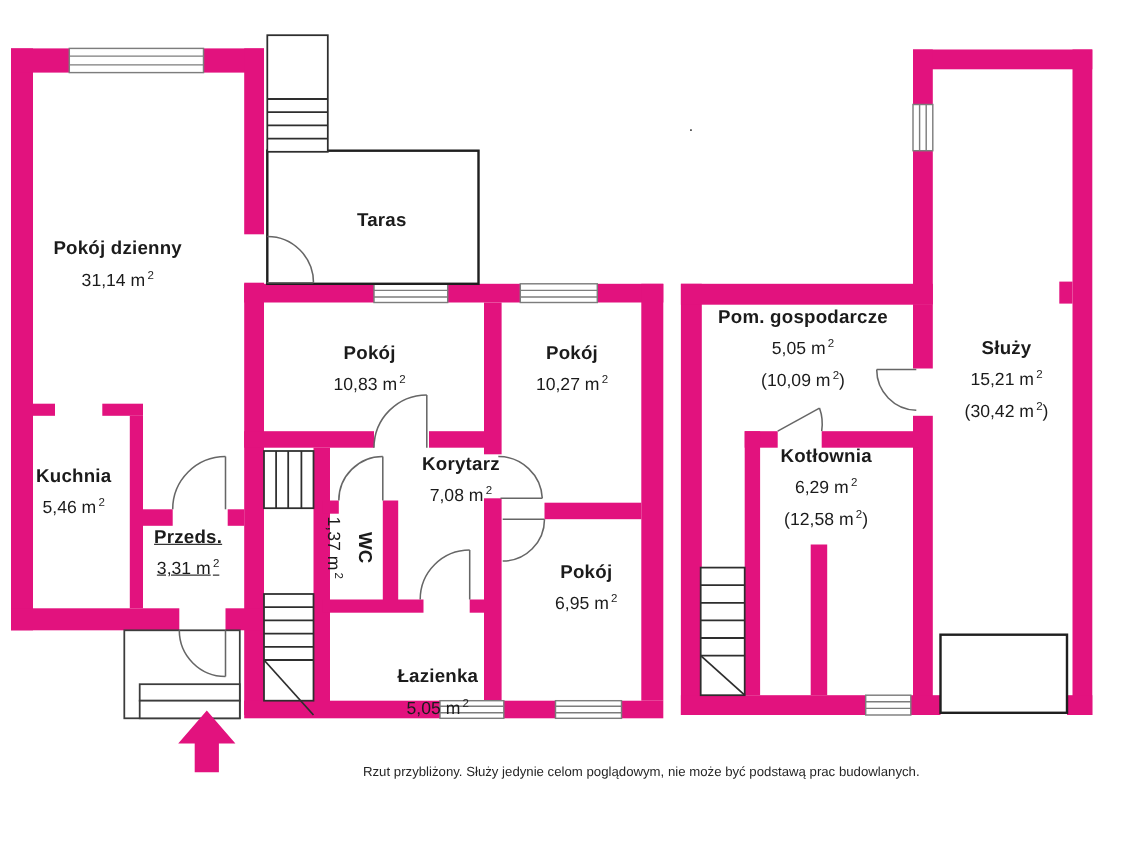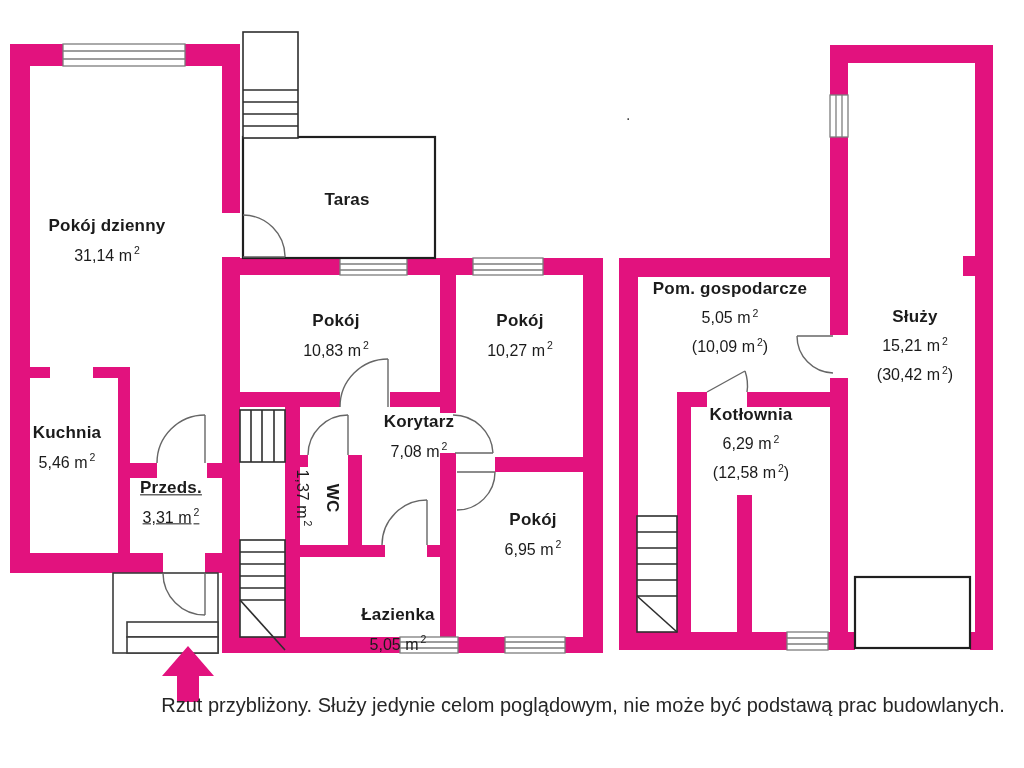--- a/index.html
+++ b/index.html
@@ -7,21 +7,21 @@
          font-family:"Liberation Sans", sans-serif;}
   #plan-svg{position:absolute;left:0;top:0;}
   #labels{position:absolute;left:0;top:0;width:1024px;height:768px;pointer-events:none;}
   .room-label{position:absolute;transform:translate(-50%,-50%);text-align:center;
               white-space:nowrap;color:#1b1b1b;line-height:24px;}
   .room-label.rot{transform:translate(-50%,-50%) rotate(90deg);}
   .rname{font-weight:bold;font-size:17px;letter-spacing:.2px;}
   .rarea{font-size:16px;}
   .rarea sup{font-size:10.5px;margin-left:2px;}
   #caption{position:absolute;left:583px;top:694px;transform:translateX(-50%);
-           font-size:20px;color:#262626;white-space:nowrap;}
+           font-size:12px;color:#262626;white-space:nowrap;}
   #stray-dot{position:absolute;left:626px;top:106px;font-size:16px;color:#444;}
 </style>
 </head>
 <body>
 
 <div id="stage">
 
 <svg id="plan-svg" width="1024" height="768" viewBox="0 0 1024 768">
 
   <g fill="var(--wall)">

